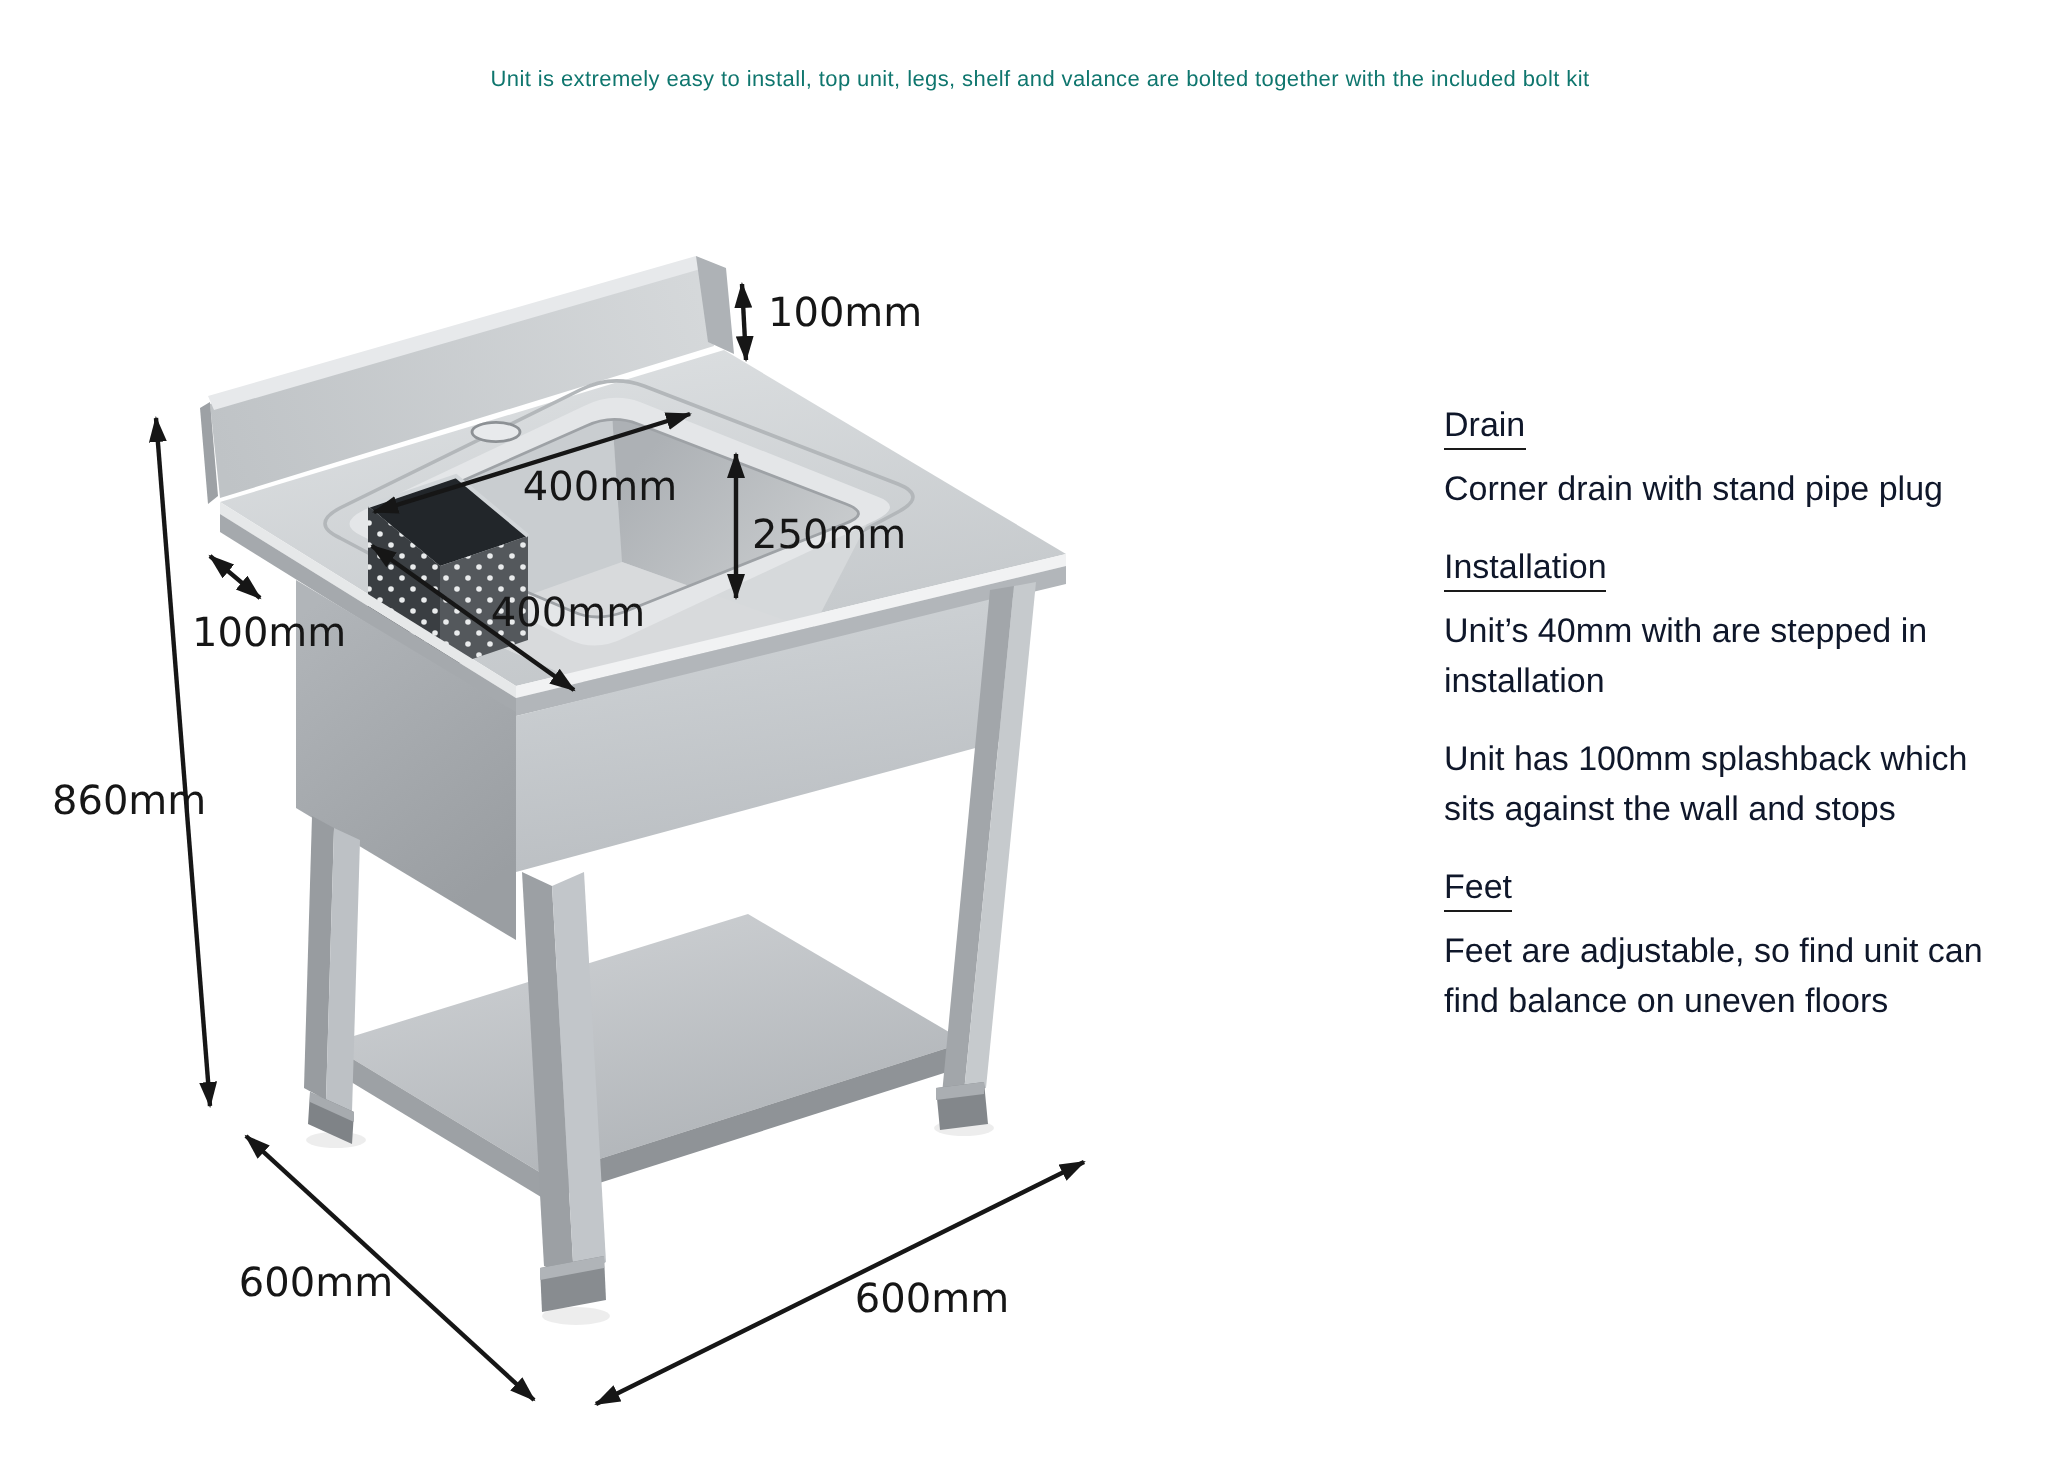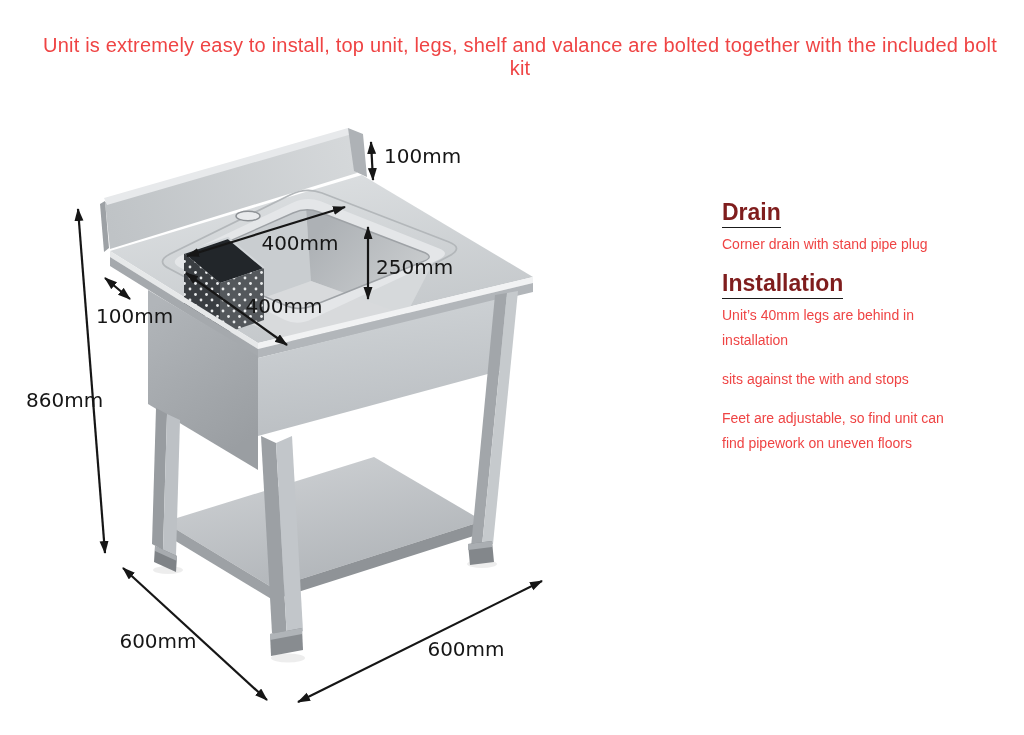--- a/index.html
+++ b/index.html
@@ -1,25 +1,25 @@
 <!DOCTYPE html>
 <html><head>
 <meta charset="utf-8">
 <style>
   html,body{margin:0;padding:0;background:#fff;}
   .stage{position:relative;width:1024px;height:735px;background:#ffffff;overflow:hidden;
          font-family:"Liberation Sans",sans-serif;color:#1a1a1a;}
   .top-note{position:absolute;left:40px;top:34px;width:960px;text-align:center;
-            font-size:20px;letter-spacing:.2px;color:#ef4444;}
+            font-size:11px;letter-spacing:.2px;color:#0f766e;}
   .diagram-svg{position:absolute;left:0;top:0;}
   .info-panel{position:absolute;left:722px;top:200px;width:300px;}
   .info-section{margin-bottom:14px;}
-  .info-heading{font-size:23px;line-height:25px;margin-bottom:7px;color:#7f1d1d;font-weight:bold;}
+  .info-heading{font-size:17px;line-height:25px;margin-bottom:7px;color:#0f172a;}
   .info-heading span{border-bottom:1.6px solid #1a1a1a;padding-bottom:2px;}
-  .info-line{font-size:14px;line-height:25px;white-space:pre;color:#ef4444;}
+  .info-line{font-size:17px;line-height:25px;white-space:pre;color:#0f172a;}
   text.dim{font-family:"DejaVu Sans","Liberation Sans",sans-serif;font-size:20px;fill:#161616;}
 </style>
 </head>
 <body>
 
 <div class="stage">
 
   <div class="top-note">Unit is extremely easy to install, top unit, legs, shelf and valance are bolted together with the included bolt kit</div>
 
   <svg class="diagram-svg" width="1024" height="735" viewBox="0 0 1024 735">
@@ -162,27 +162,31 @@
       <div class="info-heading">
         <span>Drain</span>
       </div>
       <div class="info-line">Corner drain with stand pipe plug</div>
     </div>
 
     <div class="info-section">
       <div class="info-heading">
         <span>Installation</span>
       </div>
-      <div class="info-line">Unit’s 40mm legs are behind in</div>
+      <div class="info-line">Unit’s 40mm with are stepped in</div>
       <div class="info-line">installation</div>
     </div>
 
     <div class="info-section">
-      <div class="info-line">sits against the with and stops</div>
+      <div class="info-line">Unit has 100mm splashback which</div>
+      <div class="info-line">sits against the wall and stops</div>
     </div>
 
     <div class="info-section">
+      <div class="info-heading">
+        <span>Feet</span>
+      </div>
       <div class="info-line">Feet are adjustable, so find unit can</div>
-      <div class="info-line">find pipework on uneven floors</div>
+      <div class="info-line">find balance on uneven floors</div>
     </div>
 
   </div>
 </div>
 
 </body></html>

